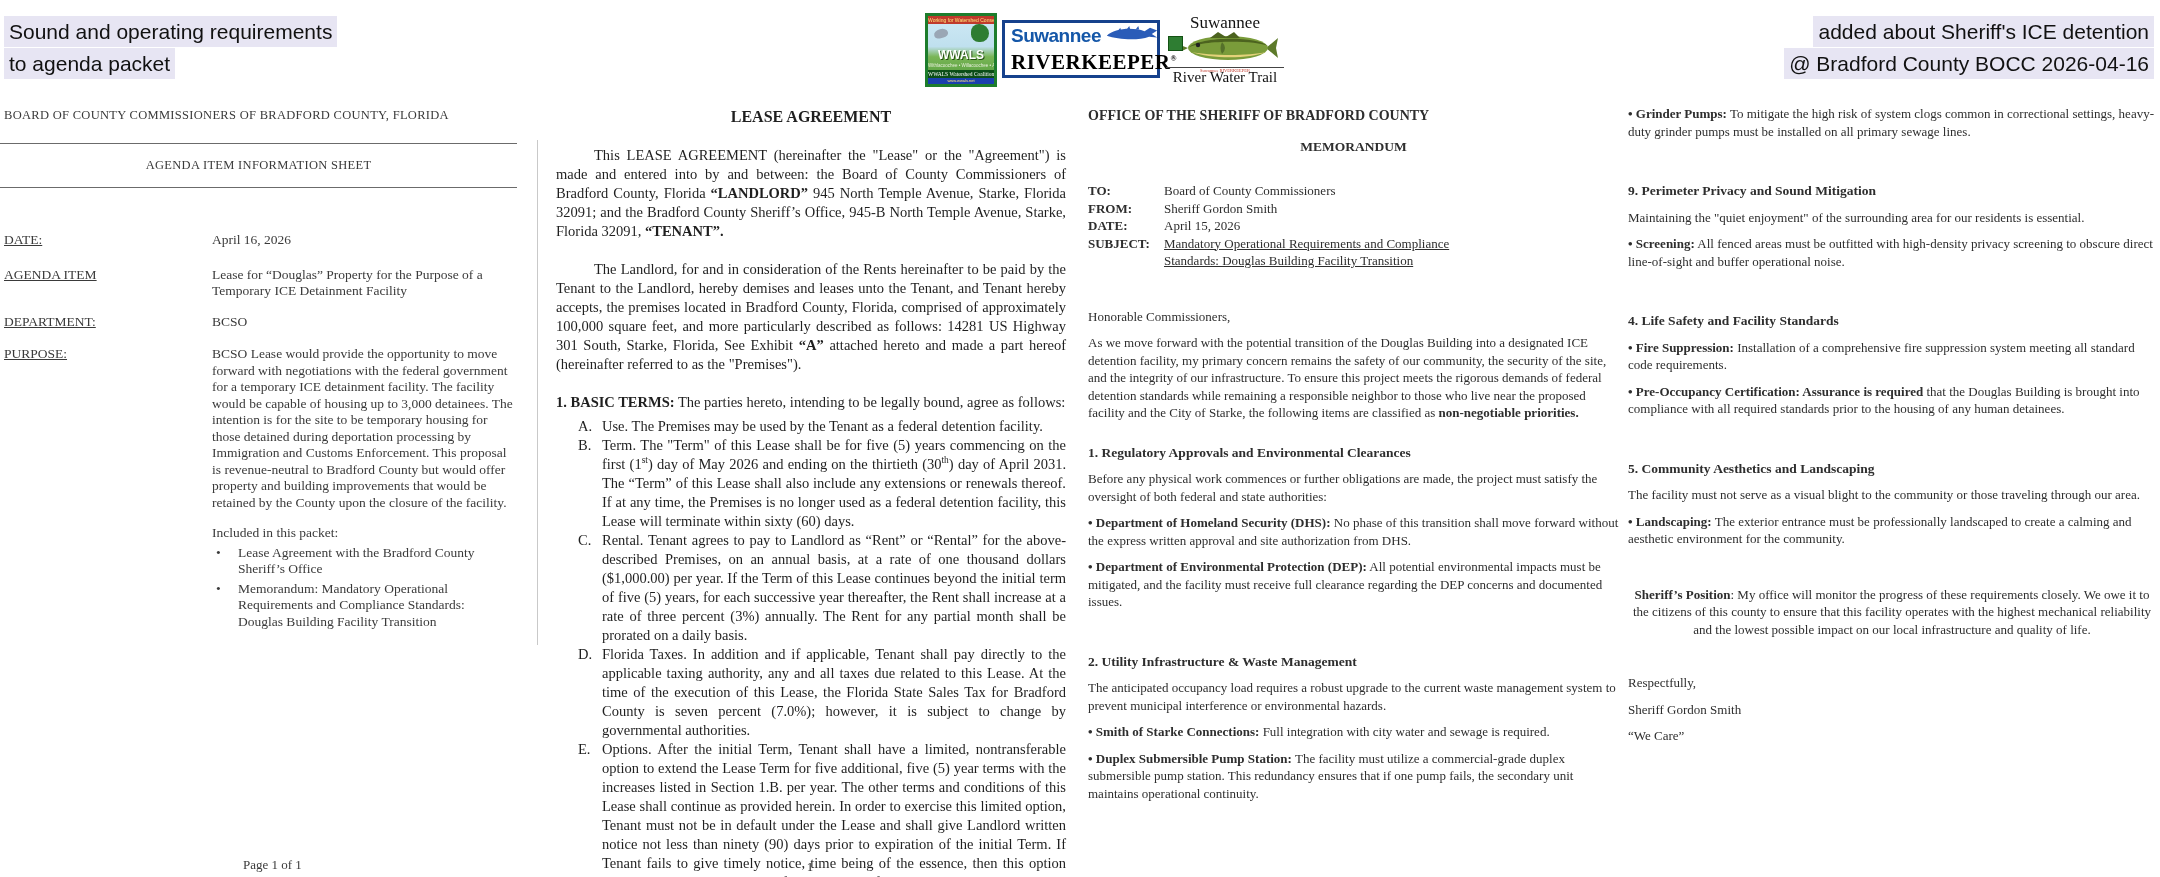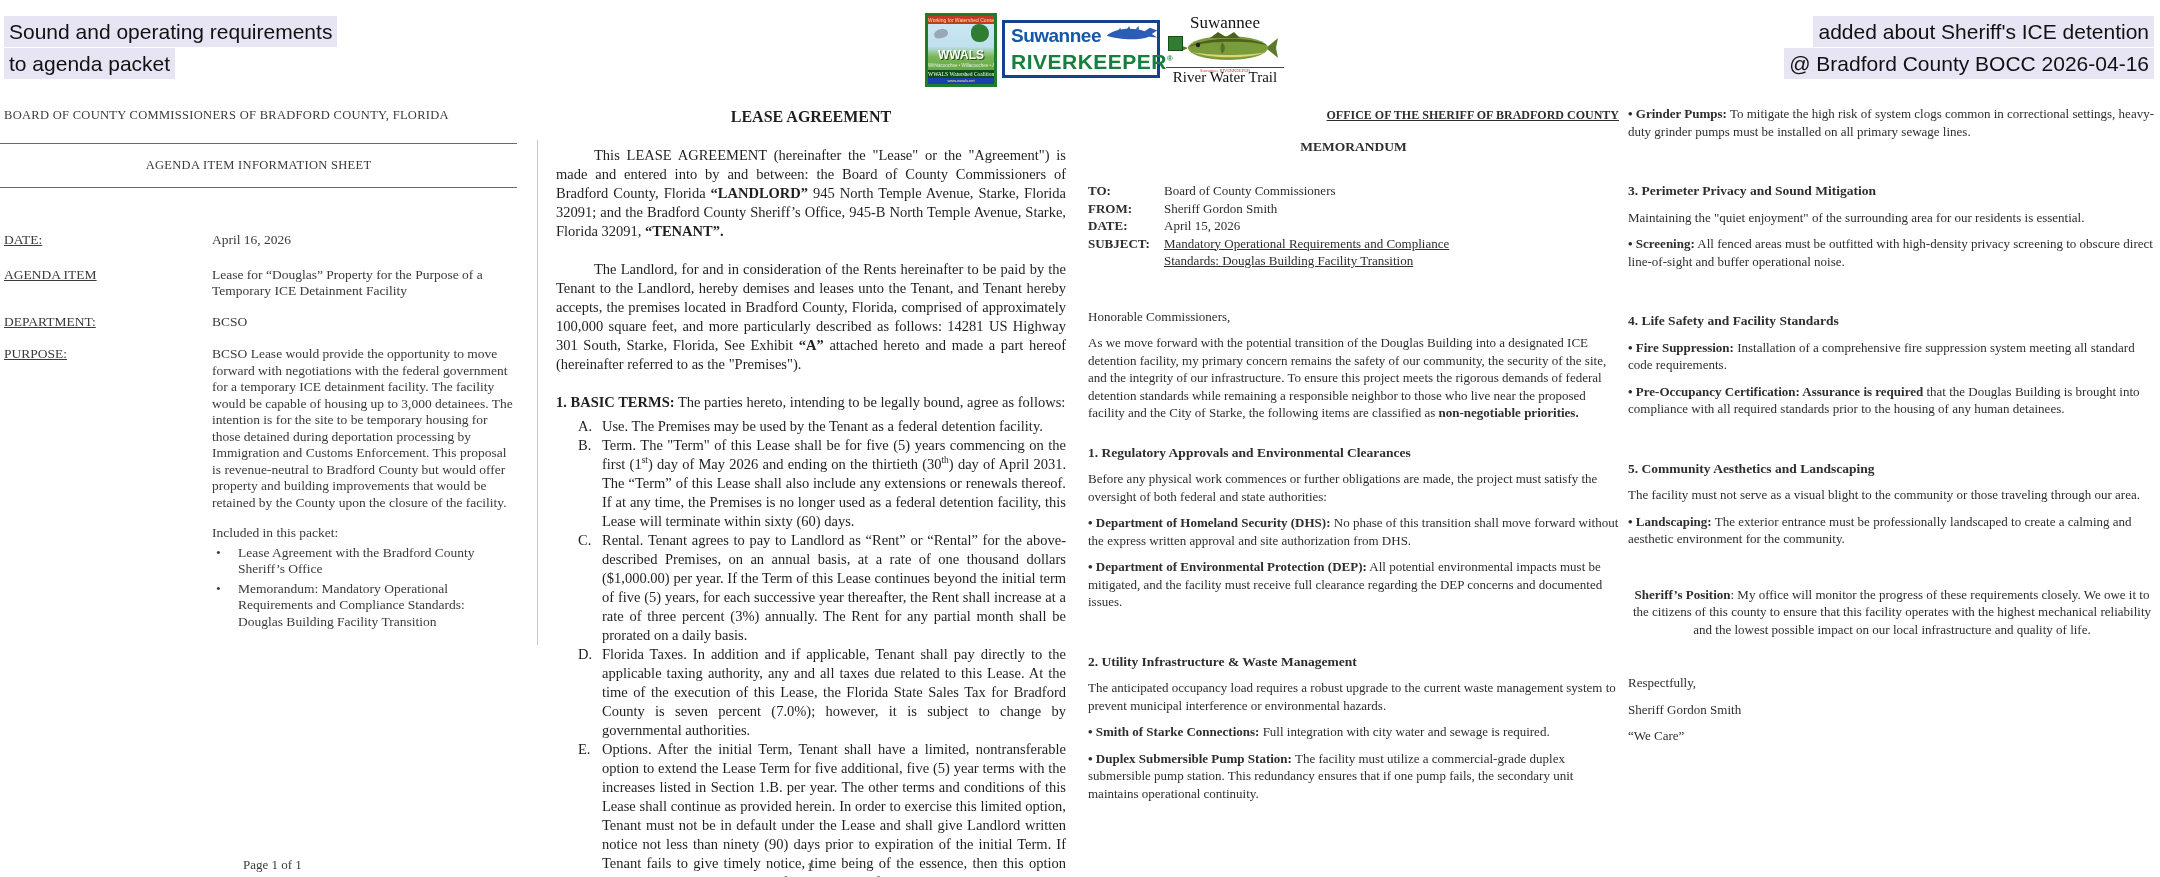--- a/index.html
+++ b/index.html
@@ -20,21 +20,21 @@
   .wwals .tree{position:absolute;right:5px;top:8px;width:18px;height:18px;background:#2e7d32;border-radius:50% 60% 55% 50%;}
   .wwals .butterfly{position:absolute;left:6px;top:13px;width:14px;height:9px;background:#9aa7b5;border-radius:50% 50% 40% 40%;transform:rotate(-15deg);}
   .wwals .name{position:absolute;left:0;right:0;top:32px;text-align:center;color:#ffffff;font-family:"Liberation Sans",sans-serif;font-weight:bold;font-size:12px;text-shadow:1px 1px 0 #234d12;}
   .wwals .band-mid{position:absolute;bottom:14px;left:0;right:0;height:8px;color:#e7efda;font-family:"Liberation Sans",sans-serif;font-size:4.5px;line-height:8px;text-align:center;white-space:nowrap;}
   .wwals .band-sub{position:absolute;bottom:6px;left:0;right:0;height:8px;background:#0b4d17;color:#ffffff;font-family:"Liberation Serif",serif;font-size:5.5px;line-height:8px;text-align:center;white-space:nowrap;}
   .wwals .band-url{position:absolute;bottom:0;left:0;right:0;height:6px;background:#1a3fae;color:#ffe27a;font-family:"Liberation Sans",sans-serif;font-size:4px;line-height:6px;text-align:center;}
   .rk{width:158px;height:58px;border:3px solid #16418c;box-sizing:border-box;background:#ffffff;margin-top:7px;margin-right:6px;padding:2px 6px 0 6px;}
   .rk .l1{display:flex;align-items:center;}
   .rk .suwannee{color:#1557a8;font-family:"Liberation Sans",sans-serif;font-weight:bold;font-size:19px;letter-spacing:-0.5px;}
   .rk .sturgeon{margin-left:4px;}
-  .rk .l2{color:#15803d;font-family:Liberation Sans, sans-serif;font-weight:bold;font-size:21px;letter-spacing:0.5px;line-height:24px;white-space:nowrap;}
+  .rk .l2{color:#000000;font-family:Liberation Serif, serif;font-weight:bold;font-size:21px;letter-spacing:0.5px;line-height:24px;white-space:nowrap;}
   .rk .reg{font-size:8px;vertical-align:super;}
   .trail{width:118px;height:76px;text-align:center;font-family:"Liberation Serif",serif;color:#111;}
   .trail .t1{font-size:17px;line-height:19px;}
   .trail .fishbox{position:relative;height:34px;}
   .trail .thumb{position:absolute;left:2px;top:4px;width:13px;height:13px;background:#2e7d32;border:1px solid #145214;}
   .trail .sub{font-size:4.5px;color:#c0392b;line-height:5px;}
   .trail .t2{font-size:15px;line-height:18px;border-top:1px solid #444;margin-top:1px;}
   
   .page{position:absolute;top:95px;box-sizing:border-box;}
   .rt-b{font-weight:bold;}
@@ -65,21 +65,21 @@
   .p2 .bterms{margin-top:19px;}
   .p2 .items{margin-top:5px;}
   .p2 .li{display:flex;}
   .p2 .letter{flex:0 0 24px;margin-left:22px;}
   .p2 .itxt{flex:1;}
   .p2 .pnum{position:absolute;left:0;right:0;top:762px;text-align:center;font-size:13px;}
   
   .memo{font-size:13px;line-height:17.5px;color:#2e2e2e;}
   .p3{left:1080px;width:545px;height:782px;padding:12px 6px 0 8px;}
   .p4{left:1620px;width:540px;height:782px;padding:10px 4px 0 8px;}
-  .memo .mh1{text-align:right;font-weight:bold;font-size:12px;text-decoration:underline;}
+  .memo .mh1{text-align:left;font-weight:bold;font-size:14px;}
   .memo .mh2{text-align:center;font-weight:bold;font-size:13.5px;margin-top:13px;}
   .memo .meta{margin-top:27px;}
   .memo .mrow{display:flex;}
   .memo .mlbl{flex:0 0 76px;font-weight:bold;}
   .memo .mval{flex:1;}
   .memo .mval.u{text-decoration:underline;}
   .memo .salute{margin-top:38px;}
   .memo .para{margin-top:9px;}
   .memo .sect{font-weight:bold;margin-top:22px;font-size:13.5px;}
   .memo .sect-gap{margin-top:42px;}
@@ -233,21 +233,21 @@
   <div class="bullet"><span class="rt-b">• Department of Homeland Security (DHS):</span><span> No phase of this transition shall move forward without the express written approval and site authorization from DHS.</span></div>
   <div class="bullet"><span class="rt-b">• Department of Environmental Protection (DEP):</span><span> All potential environmental impacts must be mitigated, and the facility must receive full clearance regarding the DEP concerns and documented issues.</span></div>
   <div class="sect sect-gap">2. Utility Infrastructure &amp; Waste Management</div>
   <div class="para">The anticipated occupancy load requires a robust upgrade to the current waste management system to prevent municipal interference or environmental hazards.</div>
   <div class="bullet"><span class="rt-b">• Smith of Starke Connections:</span><span> Full integration with city water and sewage is required.</span></div>
   <div class="bullet"><span class="rt-b">• Duplex Submersible Pump Station:</span><span> The facility must utilize a commercial-grade duplex submersible pump station. This redundancy ensures that if one pump fails, the secondary unit maintains operational continuity.</span></div>
 </div>
 
 <div class="page memo p4">
   <div class="bullet" style="margin-top:0;"><span class="rt-b">• Grinder Pumps:</span><span> To mitigate the high risk of system clogs common in correctional settings, heavy-duty grinder pumps must be installed on all primary sewage lines.</span></div>
-  <div class="sect sect-gap">3. Perimeter Privacy and Sound Mitigation</div>
+  <div class="sect sect-gap">9. Perimeter Privacy and Sound Mitigation</div>
   <div class="para">Maintaining the "quiet enjoyment" of the surrounding area for our residents is essential.</div>
   <div class="bullet"><span class="rt-b">• Screening:</span><span> All fenced areas must be outfitted with high-density privacy screening to obscure direct line-of-sight and buffer operational noise.</span></div>
   <div class="sect sect-gap">4. Life Safety and Facility Standards</div>
   <div class="bullet"><span class="rt-b">• Fire Suppression:</span><span> Installation of a comprehensive fire suppression system meeting all standard code requirements.</span></div>
   <div class="bullet"><span class="rt-b">• Pre-Occupancy Certification: Assurance is required</span><span> that the Douglas Building is brought into compliance with all required standards prior to the housing of any human detainees.</span></div>
   <div class="sect sect-gap">5. Community Aesthetics and Landscaping</div>
   <div class="para">The facility must not serve as a visual blight to the community or those traveling through our area.</div>
   <div class="bullet"><span class="rt-b">• Landscaping:</span><span> The exterior entrance must be professionally landscaped to create a calming and aesthetic environment for the community.</span></div>
   <div class="pos"><span class="rt-b">Sheriff’s Position</span><span>: My office will monitor the progress of these requirements closely. We owe it to the citizens of this county to ensure that this facility operates with the highest mechanical reliability and the lowest possible impact on our local infrastructure and quality of life.</span></div>
   <div class="close">

